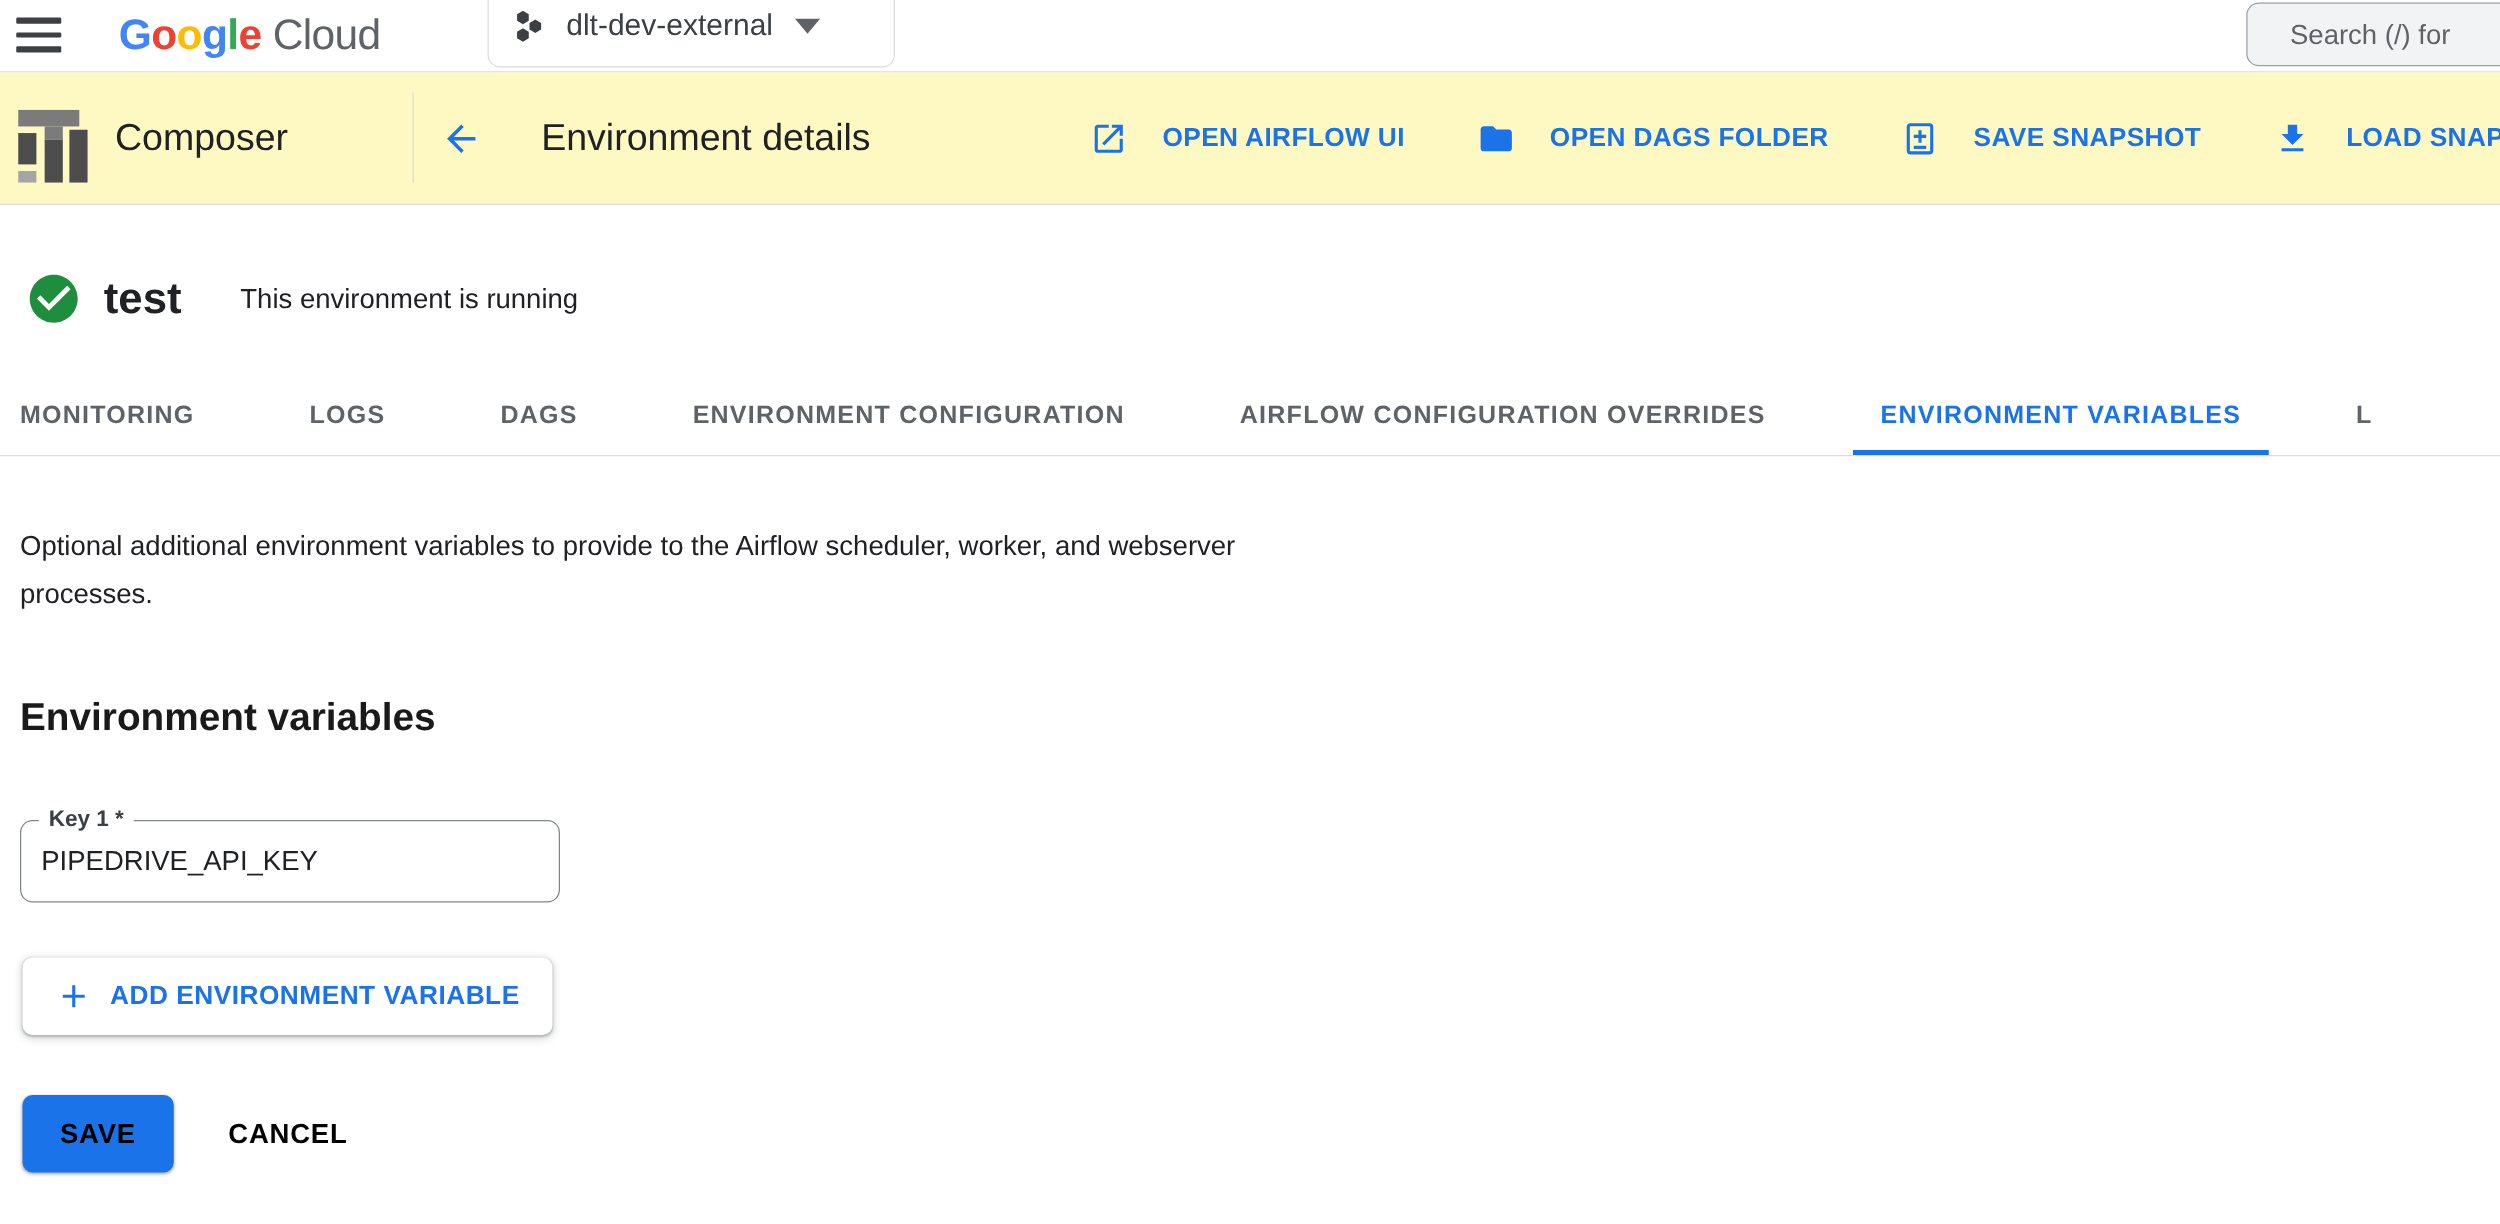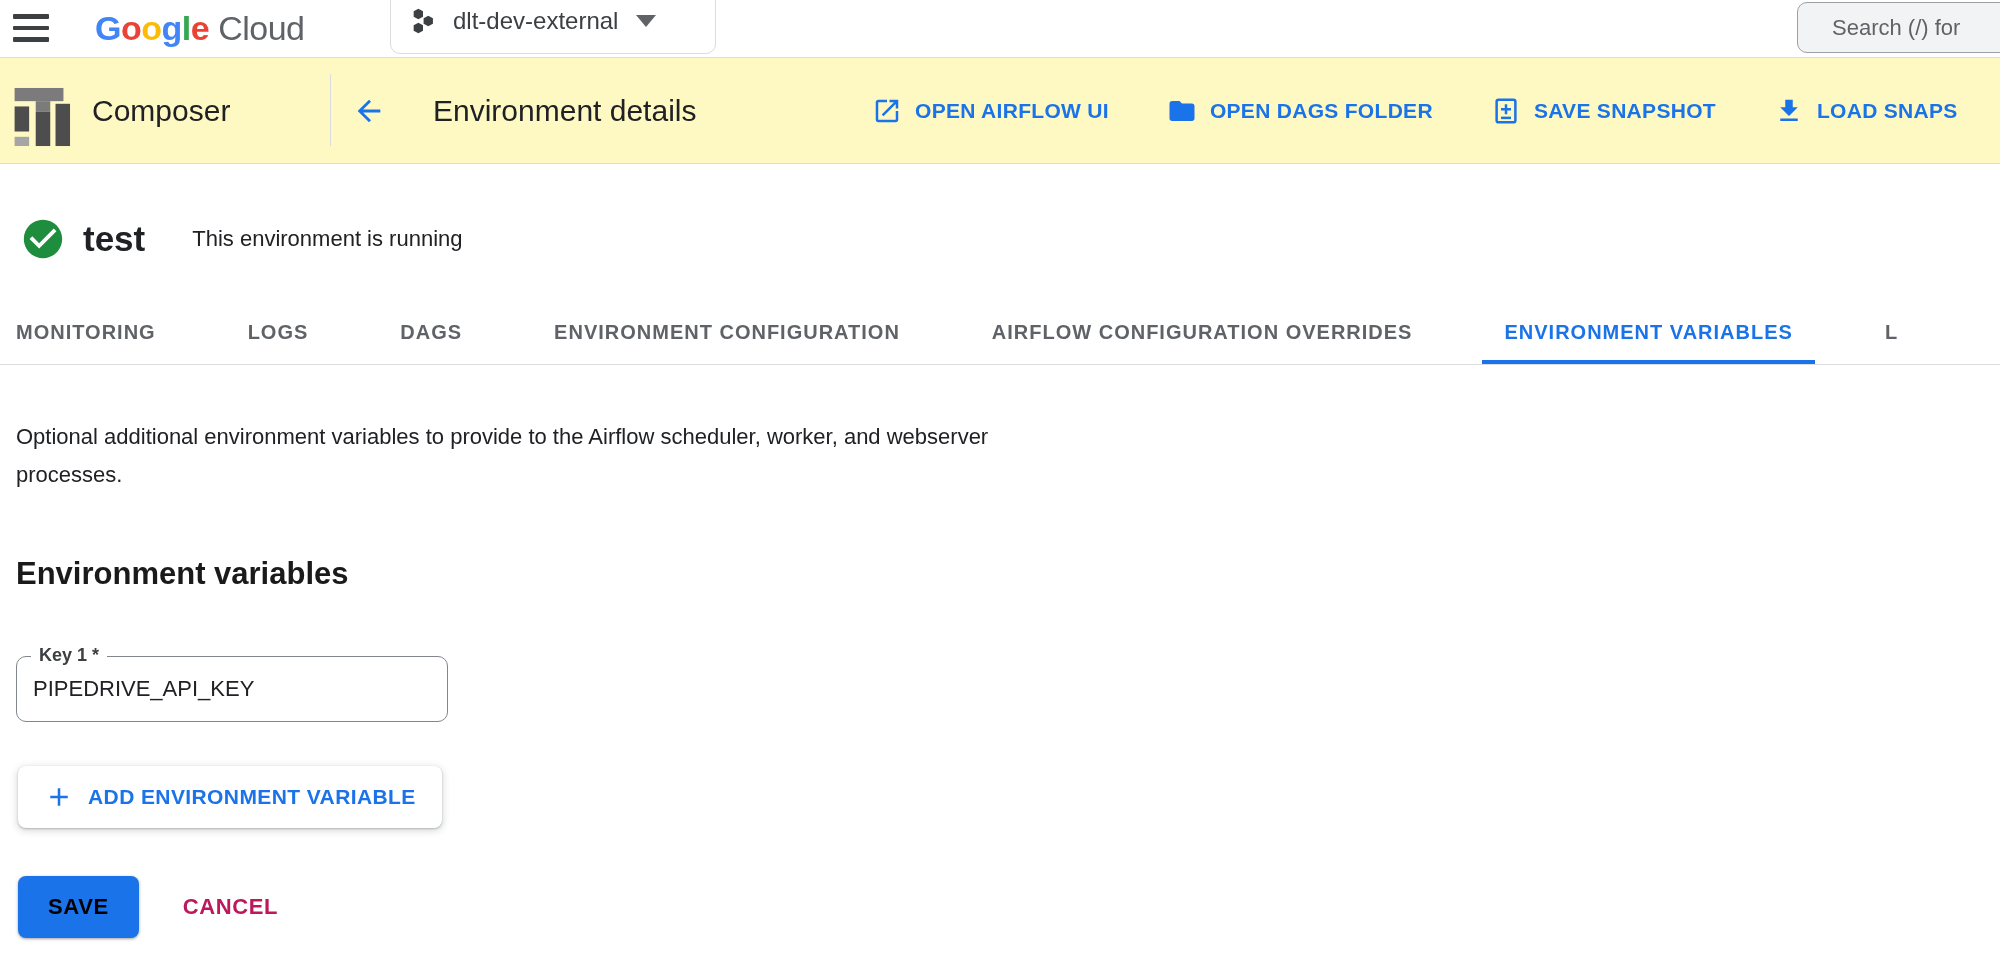--- a/index.html
+++ b/index.html
@@ -60,21 +60,21 @@
   .back-btn {
     position: absolute; left: 352px; top: 50%; transform: translateY(-50%);
     width: 40px; height: 40px; background: none; border: none; cursor: pointer; color: #1a73e8;
   }
   .page-title { position: absolute; left: 433px; top: 50%; transform: translateY(-50%); font-size: 30px; color: #202124; }
   .hdr-actions {
     position: absolute; left: 872px; top: 0; bottom: 0;
     display: flex; align-items: center; gap: 58px; white-space: nowrap;
   }
   .hdr-action {
-    display: flex; align-items: center; gap: 13px;
+    display: flex; align-items: center; gap: 28px;
     background: none; border: none; cursor: pointer;
     color: #1a73e8; font-size: 21px; font-weight: 700; letter-spacing: 0.3px;
   }
 
   
   .status-row { display: flex; align-items: center; padding-left: 20px; margin-top: 52px; height: 46px; }
   .env-name { font-size: 35px; font-weight: 700; margin-left: 17px; }
   .env-status { font-size: 22px; margin-left: 47px; color: #202124; }
 
   
@@ -112,21 +112,21 @@
   }
 
   .actions-row { display: flex; align-items: center; gap: 44px; margin: 48px 0 0 18px; }
   .save-btn {
     height: 62px; padding: 0 30px; border: none; border-radius: 8px; cursor: pointer;
     background: #1a73e8; color: #000000; font-size: 22px; font-weight: 700; letter-spacing: 0.6px;
     box-shadow: 0 1px 2px 0 rgba(60,64,67,.3), 0 1px 3px 1px rgba(60,64,67,.15);
   }
   .cancel-btn {
     background: none; border: none; cursor: pointer;
-    font-size: 22px; font-weight: 700; letter-spacing: 0.6px; color: #be185d;
+    font-size: 22px; font-weight: 700; letter-spacing: 0.6px; color: #000000;
   }
   svg { display: block; }
 </style>
 </head>
 <body>
 
 
 
 
 <div class="topbar">

